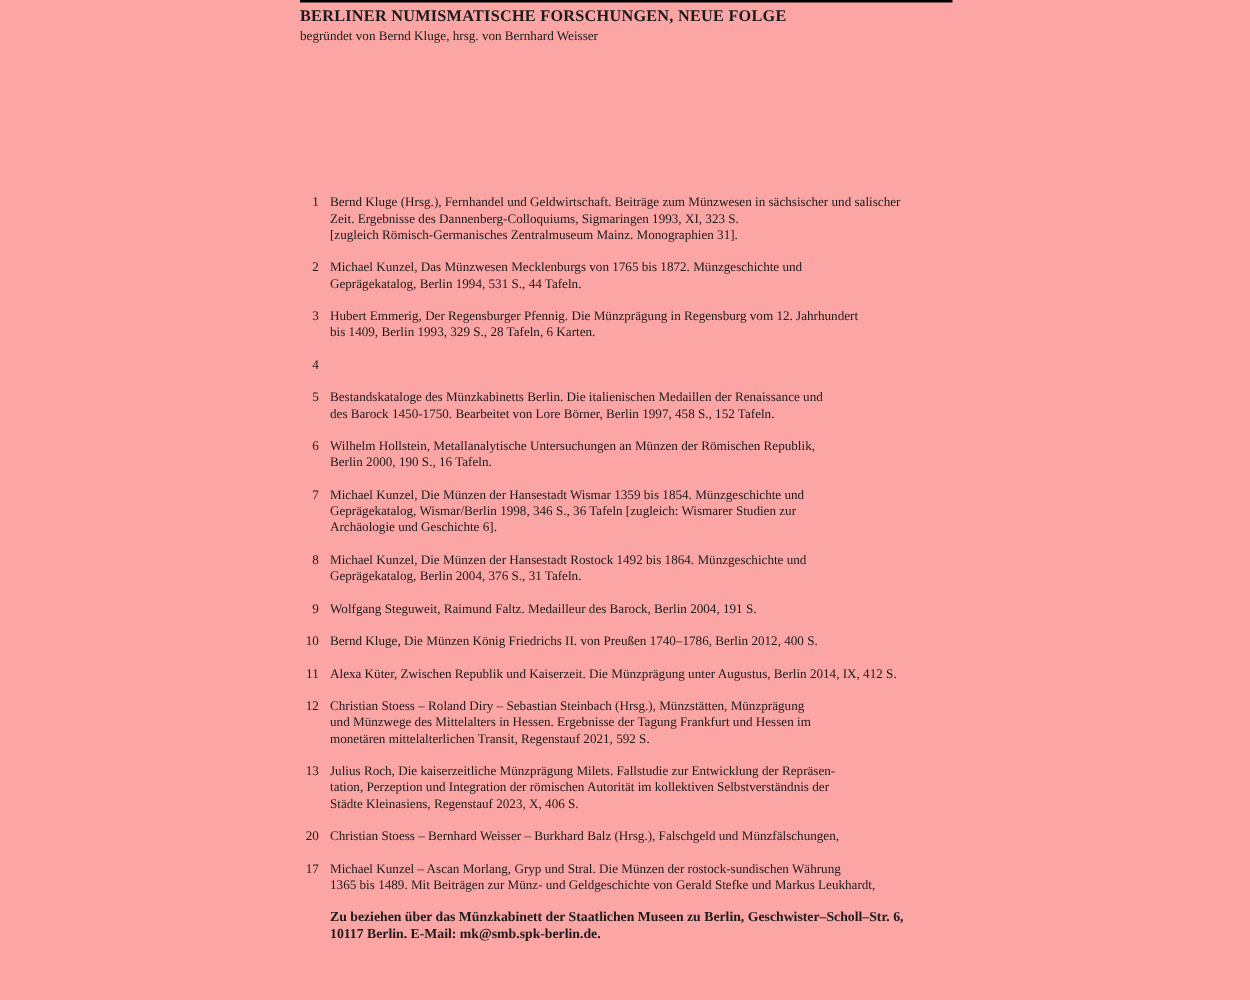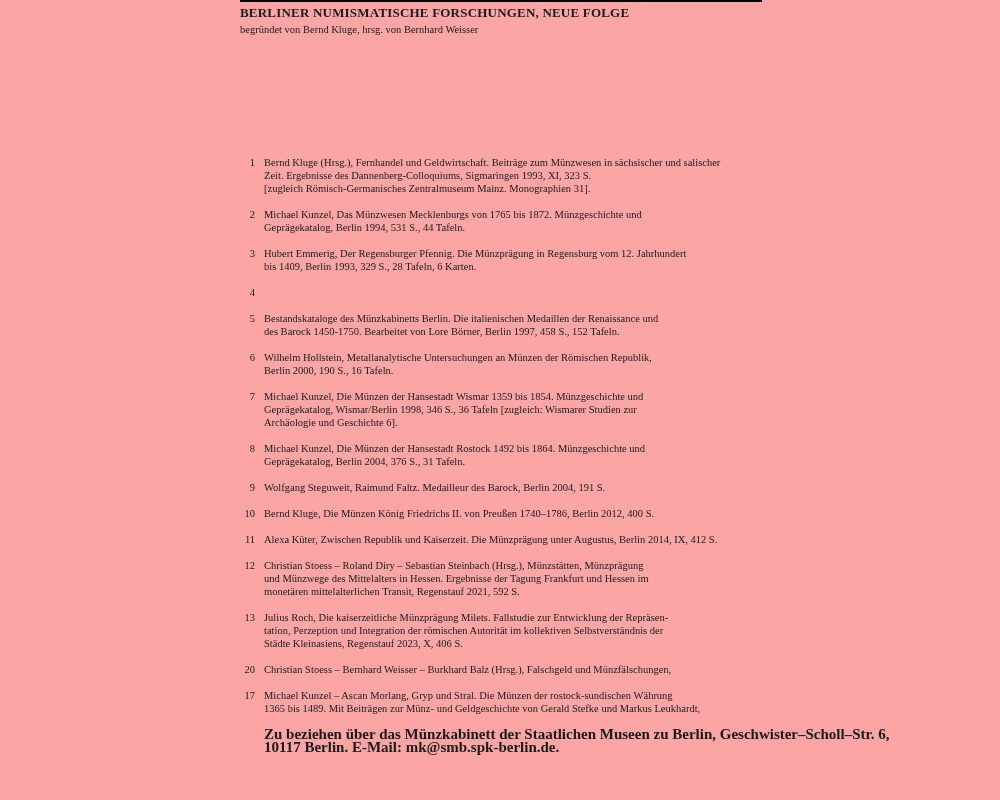--- a/index.html
+++ b/index.html
@@ -56,21 +56,21 @@
   }
   .entry-text {
     flex: none;
   }
   .entry-line {
     white-space: nowrap;
   }
   .footer {
     margin-top: 6px;
     margin-left: 24px;
-    font-size: 15px;
+    font-size: 11px;
     line-height: 13px;
     font-weight: bold;
   }
   .footer-line {
     white-space: nowrap;
   }
 </style>
 </head>
 <body>
 

